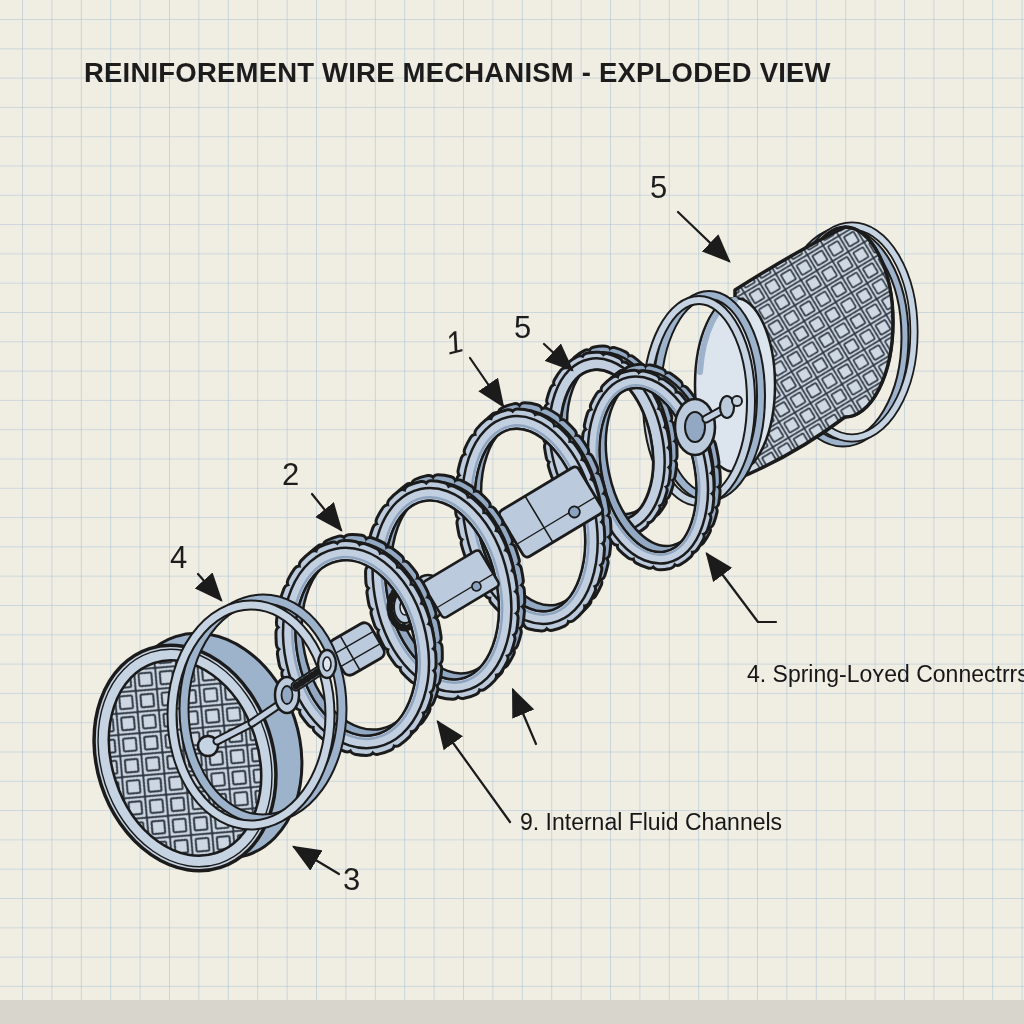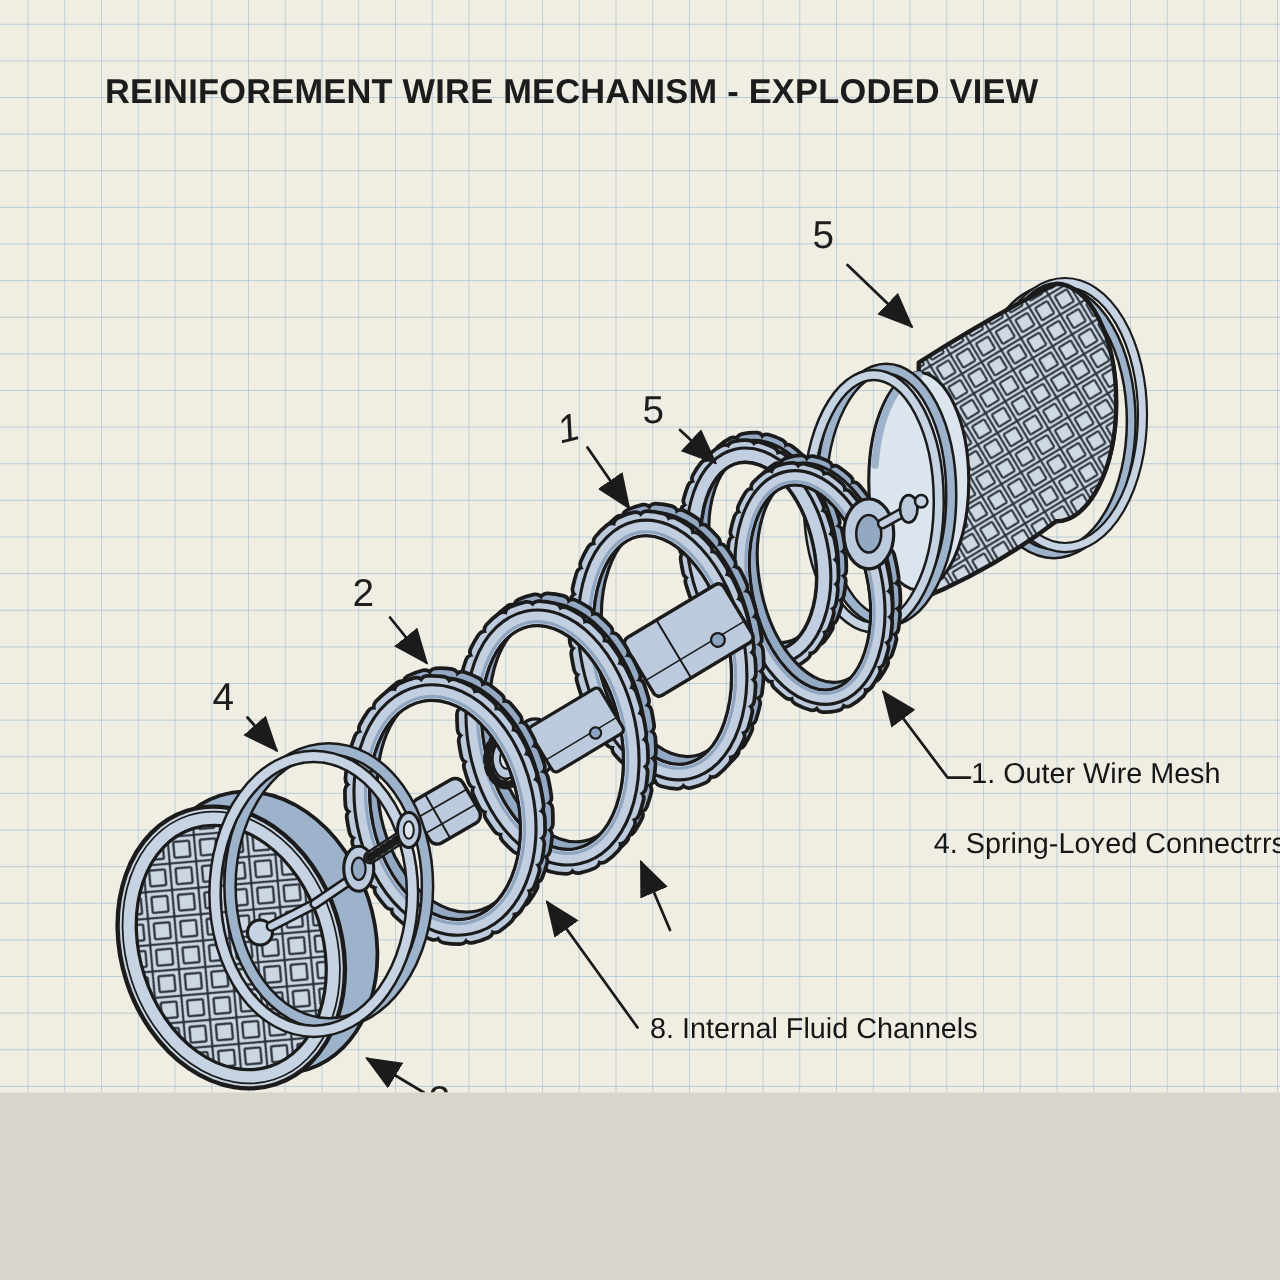--- a/index.html
+++ b/index.html
@@ -1,17 +1,17 @@
 <!DOCTYPE html>
 <html><head>
 <meta charset="utf-8">
 <style>
   html,body{margin:0;padding:0;background:#d8d5cc;}
   #stage{
-    position:relative;width:1024px;height:874px;overflow:hidden;
+    position:relative;width:1024px;height:1000px;overflow:hidden;
     font-family:"Liberation Sans","DejaVu Sans",sans-serif;
     background:#f0ede3;
   }
   #stage svg{position:absolute;left:0;top:0;}
   .txt{position:absolute;z-index:5;color:#1c1c1c;}
   #title{
     left:84px;top:57px;font-size:27.5px;font-weight:bold;
     letter-spacing:.2px;white-space:nowrap;
   }
   .co{font-size:31px;line-height:1;color:#1d1d1d;}
@@ -246,17 +246,16 @@
 
 <div id="title" class="txt">REINIFOREMENT WIRE MECHANISM - EXPLODED VIEW</div>
 
 <div class="txt co" style="left:650px;top:172px;">5</div>
 <div class="txt co" style="left:514px;top:312px;">5</div>
 <div class="txt co ital" style="left:446px;top:327px;">1</div>
 <div class="txt co" style="left:282px;top:459px;">2</div>
 <div class="txt co" style="left:170px;top:542px;">4</div>
 <div class="txt co" style="left:343px;top:864px;">3</div>
 
-<div class="txt lg" style="left:777px;top:605px;">1. Outer Wire Mesh</div>
 <div class="txt lg" style="left:747px;top:661px;">4. Spring-Loʏed Connectrrs</div>
-<div class="txt lg" style="left:520px;top:809px;">8. Internal Fluid Channels</div>
+<div class="txt lg" style="left:520px;top:809px;">9. Internal Fluid Channels</div>
 
 </div>
 
 </body></html>

